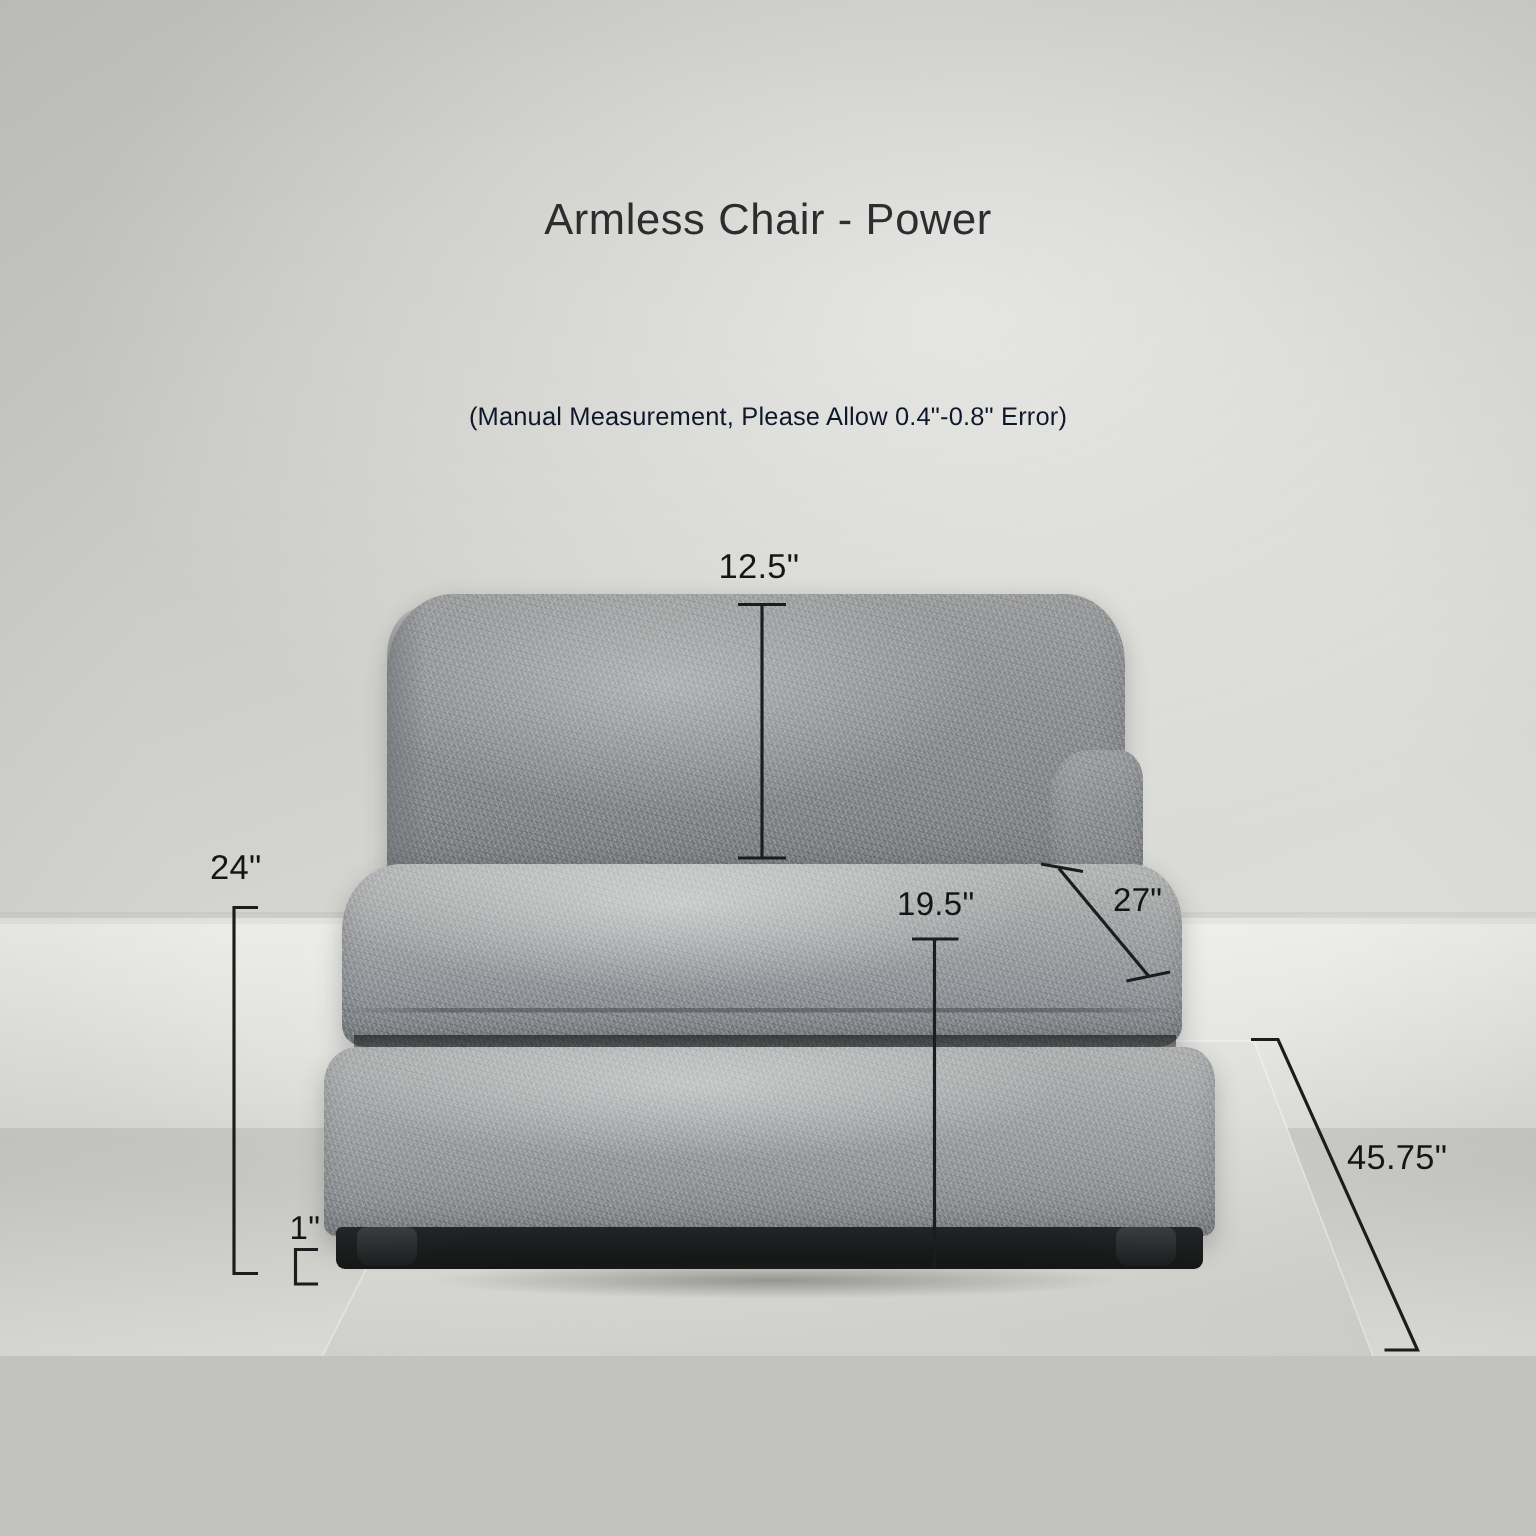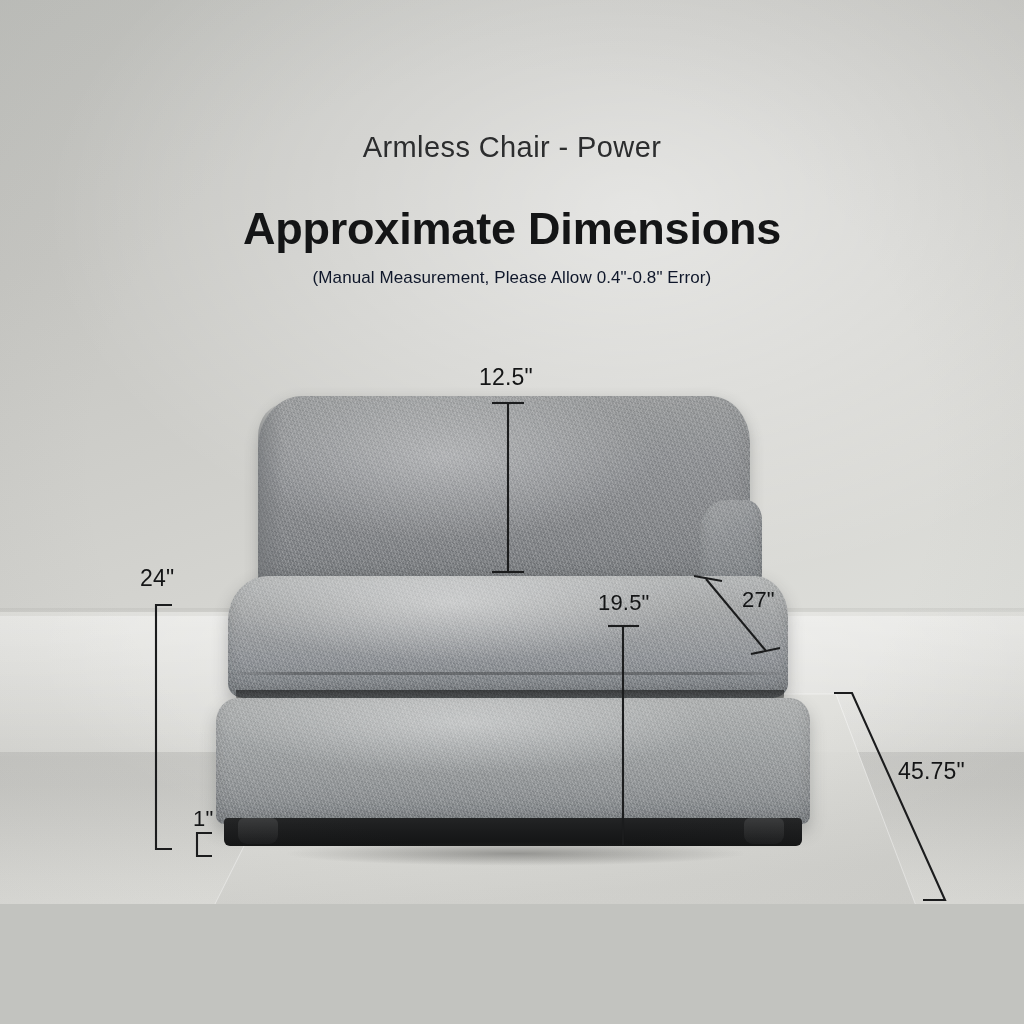--- a/index.html
+++ b/index.html
@@ -242,21 +242,20 @@
         <polyline points="212,906 212,921 916,921 916,906"></polyline>
       </g>
 
       <g>
         <polyline points="834,693 852,693 945,900 923,900"></polyline>
       </g>
     </g>
   </svg>
 
   <div class="subtitle-top">Armless Chair - Power</div>
-  <div class="main-title">Approximate Dimensions</div>
   <div class="note">(Manual Measurement, Please Allow  0.4"-0.8" Error)</div>
 
   <div class="dim-label" style="left:479px; top:364px;">12.5"</div>
 
   <div class="dim-label" style="left:140px; top:565px;">24"</div>
 
   <div class="dim-label sm" style="left:598px; top:590px;">19.5"</div>
 
   <div class="dim-label sm" style="left:742px; top:587px;">27"</div>
 

